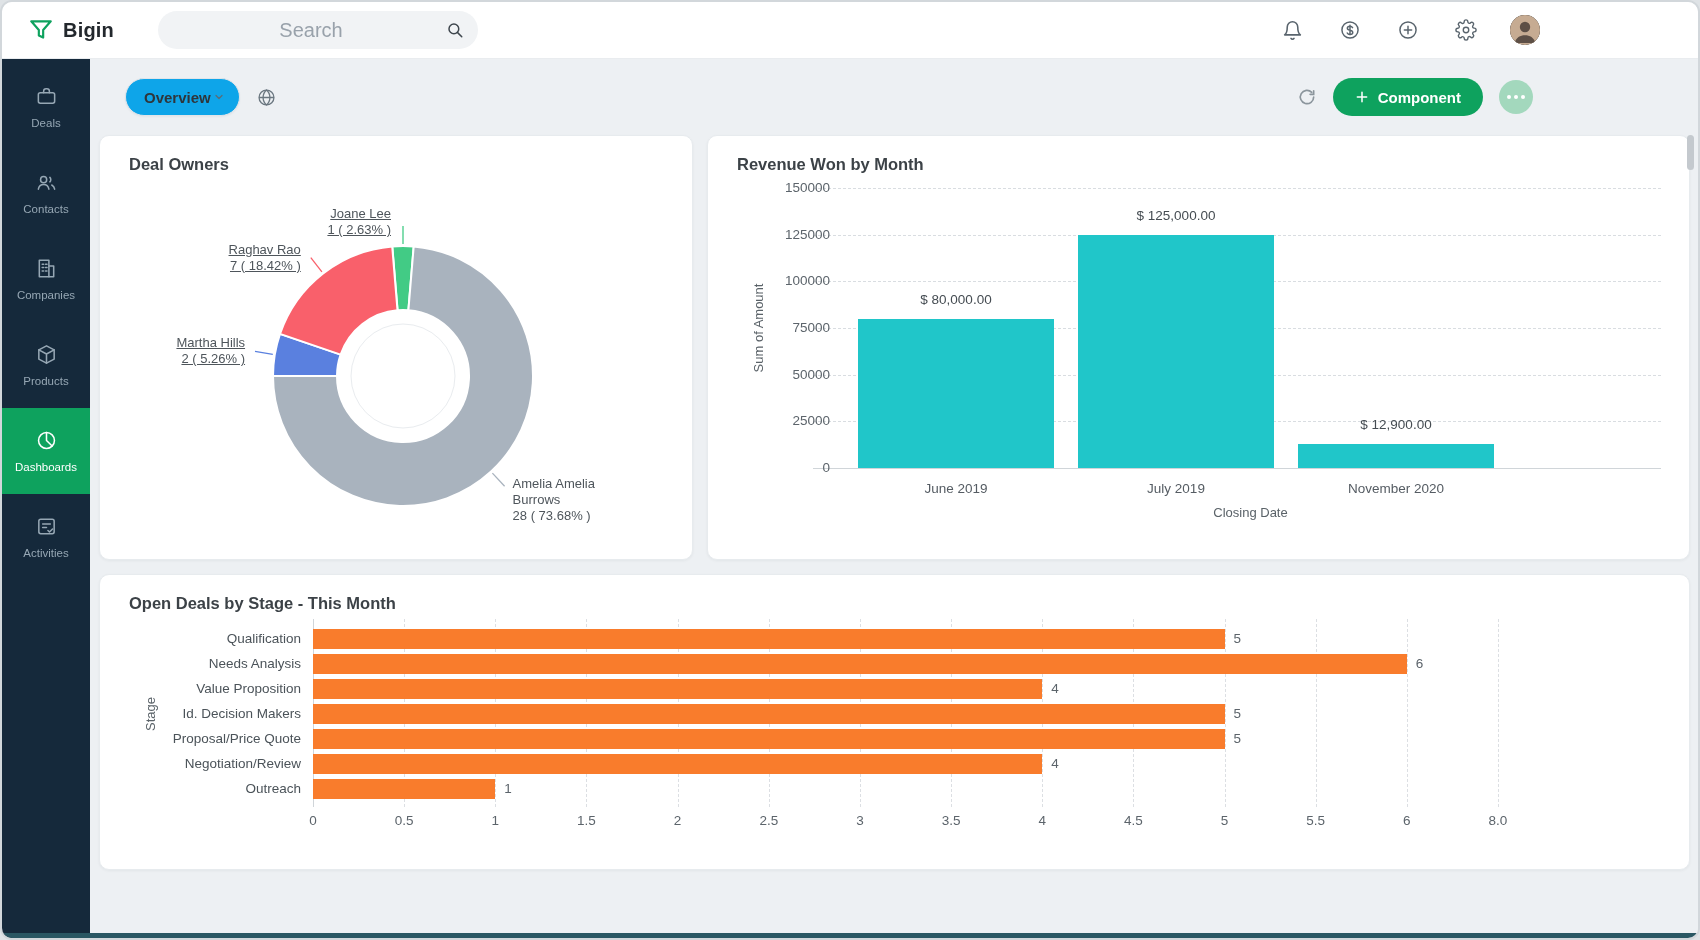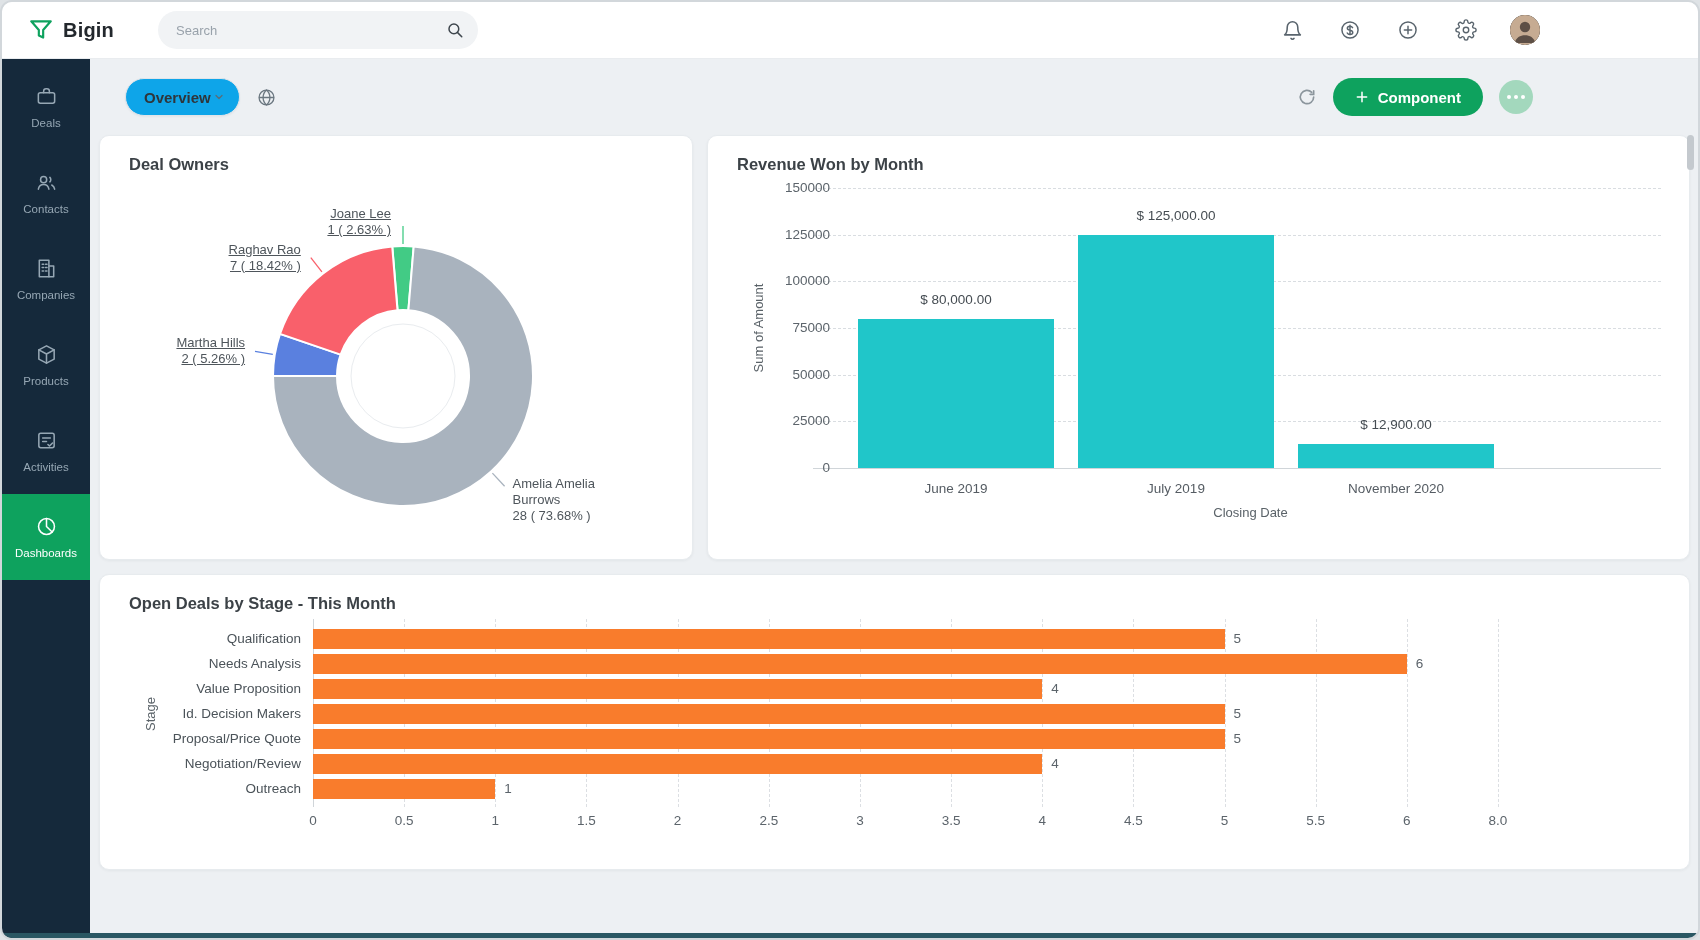--- a/index.html
+++ b/index.html
@@ -4,21 +4,21 @@
 <style>
 *{margin:0;padding:0;box-sizing:border-box;}
 html,body{width:1700px;height:940px;}
 body{font-family:"Liberation Sans",sans-serif;background:#dfe3e6;}
 .app{position:relative;width:1700px;height:940px;background:#edf0f3;border:2px solid #d2d7db;border-radius:12px;overflow:hidden;}
 
 .topbar{position:absolute;left:0;top:0;right:0;height:57px;background:#fff;border-bottom:1px solid #e9ecef;display:flex;align-items:center;padding:0 26px;z-index:6;}
 .brand{display:flex;align-items:center;gap:9px;}
 .brand-name{font-size:20px;font-weight:700;color:#23282d;letter-spacing:.2px;}
 .search{margin-left:44px;width:320px;height:38px;background:#f1f3f5;border-radius:19px;display:flex;align-items:center;padding:0 14px 0 18px;}
-.search-input{flex:1;border:none;background:transparent;outline:none;font-size:13px;color:#333;font-family:inherit;}
+.search-input{flex:1;border:none;background:transparent;outline:none;font-size:20px;color:#333;font-family:inherit;text-align:center;}
 .search-input::placeholder{color:#99a2ab;}
 .top-actions{margin-left:auto;margin-right:132px;display:flex;align-items:center;gap:30px;}
 .icon-btn{background:none;border:none;cursor:pointer;color:#59646d;display:flex;align-items:center;justify-content:center;width:28px;height:28px;padding:0;}
 .avatar{width:30px;height:30px;border-radius:50%;overflow:hidden;cursor:pointer;flex:0 0 auto;}
 
 .sidebar{position:absolute;left:0;top:57px;bottom:0;width:88px;background:#15293b;z-index:5;padding-top:5px;}
 .nav-item{height:86px;display:flex;flex-direction:column;align-items:center;justify-content:center;gap:9px;color:#96a7b4;cursor:pointer;}
 .nav-item .nav-label{font-size:11.5px;}
 .nav-item.active{background:#0ea25e;color:#fff;}
 
@@ -151,38 +151,38 @@
     </div>
     <div class="nav-item">
       <span>
           <svg width="23" height="23" viewBox="0 0 24 24" fill="none" stroke="currentColor" stroke-width="1.6" stroke-linecap="round" stroke-linejoin="round">
             <path d="M12 3l8 4.2v9.6L12 21l-8-4.2V7.2L12 3z"></path>
             <path d="M4 7.2l8 4.3 8-4.3M12 11.5V21"></path>
           </svg>
         </span>
       <span class="nav-label">Products</span>
     </div>
+    <div class="nav-item active">
+      <span>
+          <svg width="23" height="23" viewBox="0 0 24 24" fill="none" stroke="currentColor" stroke-width="1.6" stroke-linecap="round" stroke-linejoin="round">
+            <circle cx="12" cy="12" r="8.3"></circle>
+            <path d="M12 3.7V12l5.9 5.8"></path>
+          </svg>
+        </span>
+      <span class="nav-label">Dashboards</span>
+    </div>
     <div class="nav-item">
       <span>
           <svg width="23" height="23" viewBox="0 0 24 24" fill="none" stroke="currentColor" stroke-width="1.6" stroke-linecap="round" stroke-linejoin="round">
             <rect x="4" y="4.5" width="16" height="15" rx="2"></rect>
             <path d="M8 9.5h8M8 13h4"></path>
             <path d="M13.5 16.2l1.6 1.6 3.2-3.2"></path>
           </svg>
         </span>
       <span class="nav-label">Activities</span>
-    </div>
-    <div class="nav-item active">
-      <span>
-          <svg width="23" height="23" viewBox="0 0 24 24" fill="none" stroke="currentColor" stroke-width="1.6" stroke-linecap="round" stroke-linejoin="round">
-            <circle cx="12" cy="12" r="8.3"></circle>
-            <path d="M12 3.7V12l5.9 5.8"></path>
-          </svg>
-        </span>
-      <span class="nav-label">Dashboards</span>
     </div>
   </nav>
 
   <main class="main">
 
     <div class="toolbar">
       <button class="view-btn">
         <span>Overview</span>
         <svg width="12" height="12" viewBox="0 0 24 24" fill="none" stroke="#5f6a72" stroke-width="2.4" stroke-linecap="round" stroke-linejoin="round">
             <path d="M6 9l6 6 6-6"></path>

